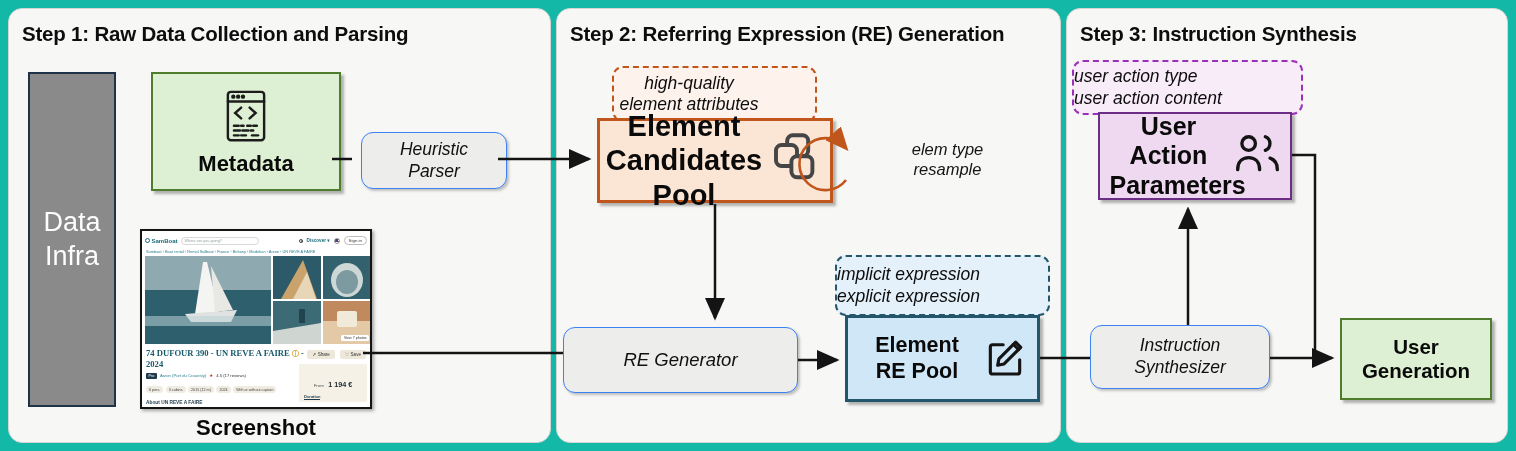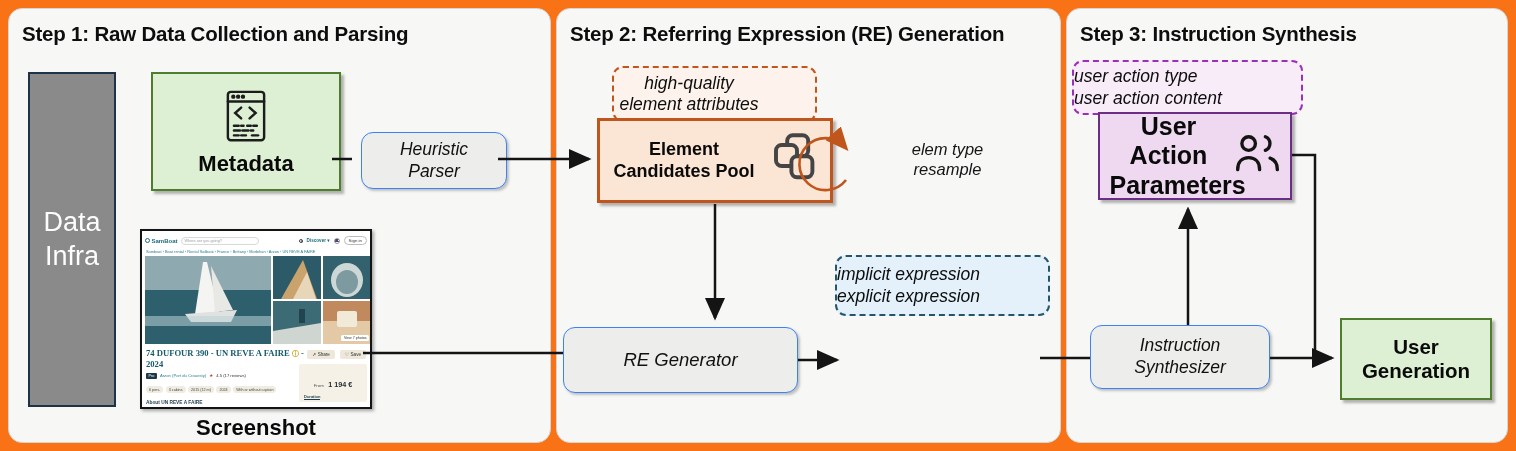--- a/index.html
+++ b/index.html
@@ -1,17 +1,17 @@
 <!DOCTYPE html>
 <html><head>
 <meta charset="utf-8">
 <style>
   * { box-sizing: border-box; margin: 0; padding: 0; }
   body { background: #ffffff; font-family: "Liberation Sans", sans-serif; }
-  #stage { position: relative; width: 1516px; height: 451px; background: #f97316; overflow: hidden; }
+  #stage { position: relative; width: 1516px; height: 451px; background: #14b8a6; overflow: hidden; }
 
   .panel { position: absolute; top: 8px; height: 435px; background: #f7f7f6;
            border: 1.5px solid #d5d5d3; border-radius: 14px; }
   .panel-title { position: absolute; top: 13px; left: 13px; font-size: 20.5px; font-weight: bold;
                  color: #0d0d0d; letter-spacing: -0.2px; white-space: nowrap; }
 
   .overlay { position: absolute; left: 0; top: 0; pointer-events: none; }
   .conn { stroke: #141414; stroke-width: 2.5; fill: none; }
 
   
@@ -237,21 +237,21 @@
 
   <div class="panel" style="left:1066px; width:442px;">
     <div class="panel-title">Step 3: Instruction Synthesis</div>
   </div>
 
   <div class="note note-orange" style="left:612px; top:66px; width:205px; height:56px;">
     <span style="width:150px;">high-quality element attributes</span>
   </div>
 
   <div class="box orange-box" style="left:597px; top:118px; width:236px; height:85px; gap:6px;">
-    <span class="lbl" style="font-size:18px; width:158px;">Element Candidates Pool</span>
+    <span class="lbl" style="font-size:29px; width:158px;">Element Candidates Pool</span>
     <span>
       <svg width="56" height="56" viewBox="0 0 40 40">
         <g stroke="#454545" stroke-width="2.8" fill="#fbe5d5">
           <rect x="13" y="3" width="15" height="15" rx="4"></rect>
           <rect x="5" y="10" width="15" height="15" rx="4"></rect>
           <rect x="16" y="18" width="15" height="15" rx="4"></rect>
         </g>
       </svg>
     </span>
   </div>
@@ -260,20 +260,30 @@
 
   <div class="pill" style="left:563px; top:327px; width:235px; height:66px;">
     <span class="lbl" style="font-size:18.5px;">RE Generator</span>
   </div>
 
   <div class="note note-blue" style="left:835px; top:255px; width:215px; height:61px;">
     <span>implicit expression</span>
     <span>explicit expression</span>
   </div>
 
+  <div class="box blue-box" style="left:845px; top:315px; width:195px; height:87px; gap:7px;">
+    <span class="lbl" style="font-size:21.5px; width:118px;">Element RE Pool</span>
+    <span>
+      <svg width="44" height="44" viewBox="0 0 24 24" fill="none" stroke="#141414" stroke-width="1.7" stroke-linecap="round" stroke-linejoin="round">
+        <path d="M20 13.5 V20 a1.3 1.3 0 0 1 -1.3 1.3 H5.3 A1.3 1.3 0 0 1 4 20 V6.6 a1.3 1.3 0 0 1 1.3 -1.3 H11"></path>
+        <path d="M11.5 15.8 L20.6 6.7 L17.8 3.9 L8.7 13 L8 16.5 Z"></path>
+        <line x1="16.6" y1="5.1" x2="19.4" y2="7.9"></line>
+      </svg>
+    </span>
+  </div>
 
   <div class="note note-purple" style="left:1072px; top:60px; width:231px; height:55px;">
     <span>user action type</span>
     <span>user action content</span>
   </div>
 
   <div class="box purple-box" style="left:1098px; top:112px; width:194px; height:88px; gap:5px;">
     <span class="lbl" style="font-size:25px; width:118px;">User Action Parameters</span>
     <span>
       <svg width="48" height="42" viewBox="0 0 46 40" fill="none" stroke="#141414" stroke-width="3.2" stroke-linecap="round">

